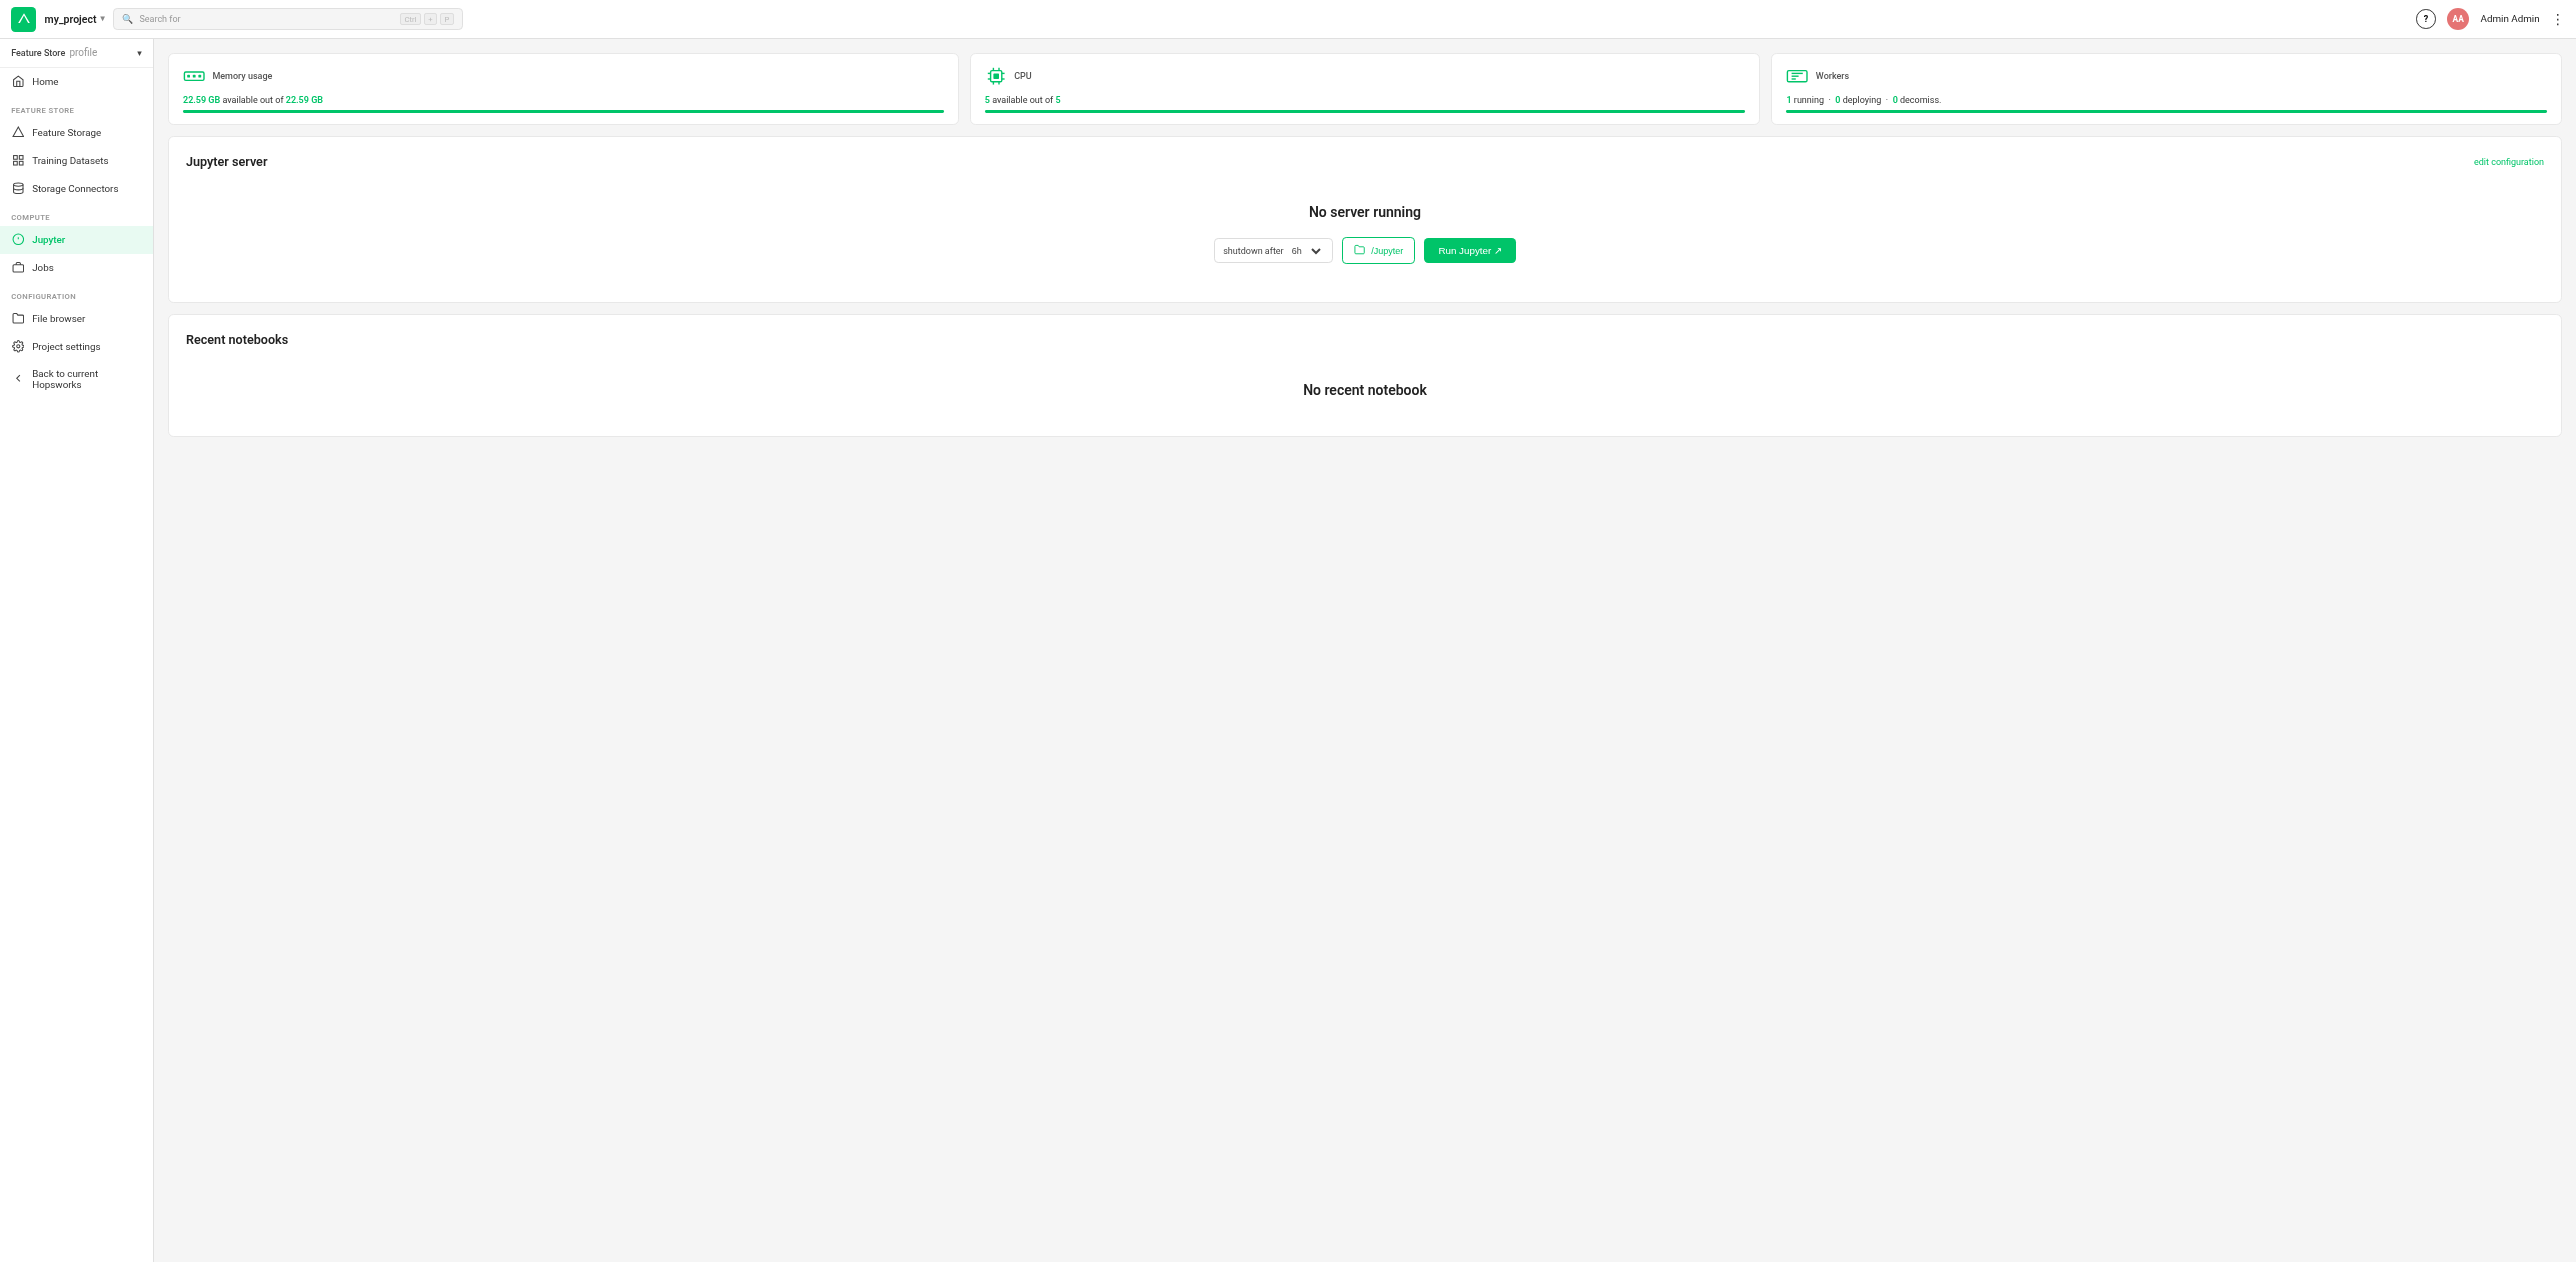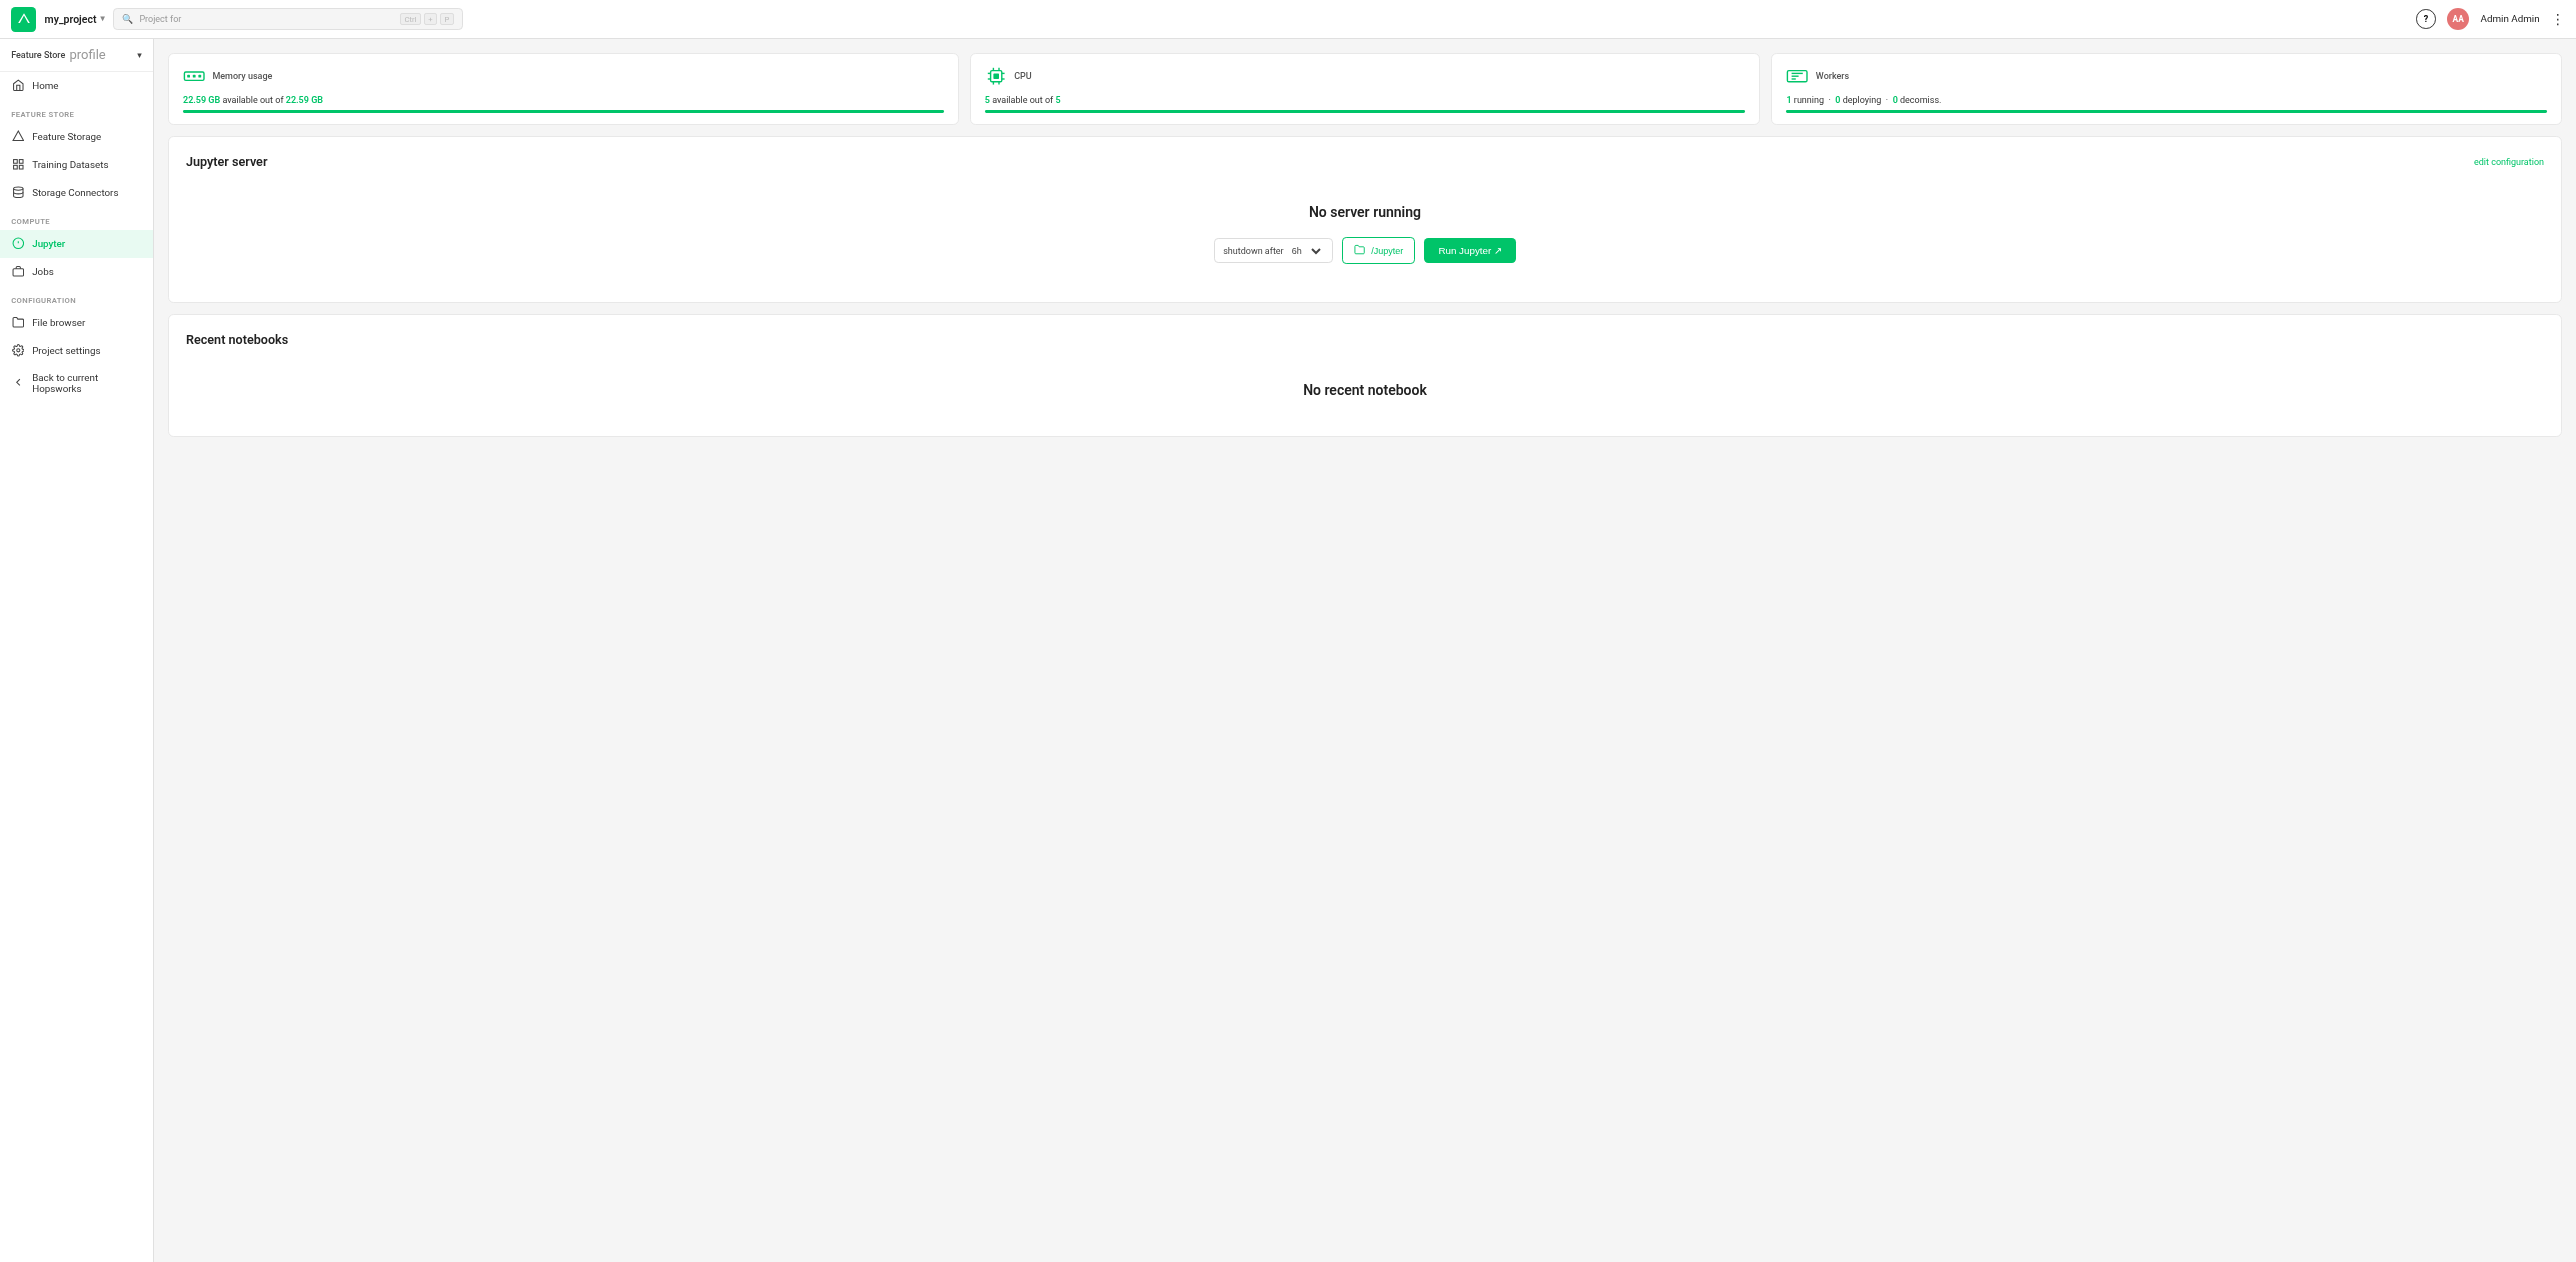--- a/index.html
+++ b/index.html
@@ -52,21 +52,21 @@
     .sidebar {
       width: 154px; background: #fff; border-right: 0.7px solid #e0e0e0;
       display: flex; flex-direction: column; overflow-y: auto; flex-shrink: 0;
     }
     .sidebar-selector {
       display: flex; align-items: center; justify-content: space-between;
       padding: 8.4px 11.2px; border-bottom: 0.7px solid #eee; font-size: 9px; color: #444; cursor: pointer;
     }
     .sidebar-selector .sel-label { display: flex; align-items: center; gap: 4.2px; }
     .sidebar-selector .sel-name { font-weight: 500; }
-    .sidebar-selector .sel-profile { color: #999; font-size: 13px; }
+    .sidebar-selector .sel-profile { color: #999; font-size: 10px; }
 
     .sidebar-section-label {
       padding: 9.8px 11.2px 4.2px; font-size: 7.7px; font-weight: 600; color: #999; text-transform: uppercase; letter-spacing: 0.4px;
     }
     .sidebar-item {
       display: flex; align-items: center; gap: 7px; padding: 7px 11.2px;
       font-size: 9.8px; color: #333; cursor: pointer; border-radius: 0;
     }
     .sidebar-item.active { background: #e8faf2; color: #00c469; }
     .sidebar-item .item-icon { width: 14px; height: 14px; display: flex; align-items: center; justify-content: center; flex-shrink: 0; }
@@ -129,21 +129,21 @@
     <svg viewBox="0 0 24 24" xmlns="http://www.w3.org/2000/svg">
         <path d="M12 2L2 19h20L12 2zm0 4l7 13H5l7-13z" fill="white"></path>
       </svg>
   </div>
   <div class="topbar-project">
     <span>my_project</span>
     <span class="chevron">▾</span>
   </div>
   <div class="topbar-search">
     <span class="search-icon">🔍</span>
-    <span>Project for</span>
+    <span>Search for</span>
     <div class="kbd">
       <span>Ctrl</span>
       <span>+</span>
       <span>P</span>
     </div>
   </div>
   <div class="topbar-right">
     <div class="topbar-help">?</div>
     <div class="topbar-avatar">AA</div>
     <span class="topbar-username">Admin Admin</span>

